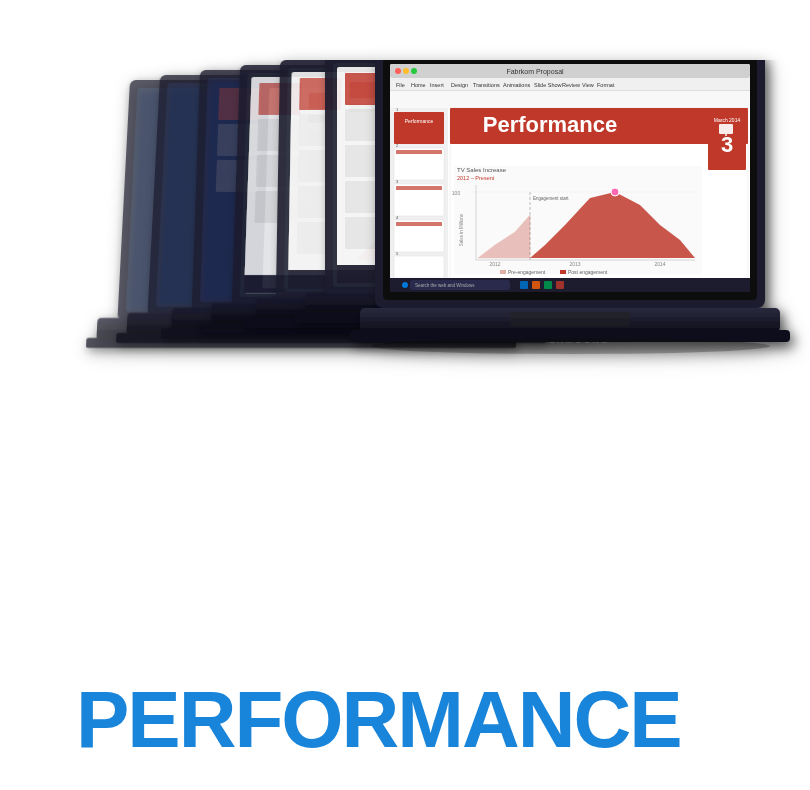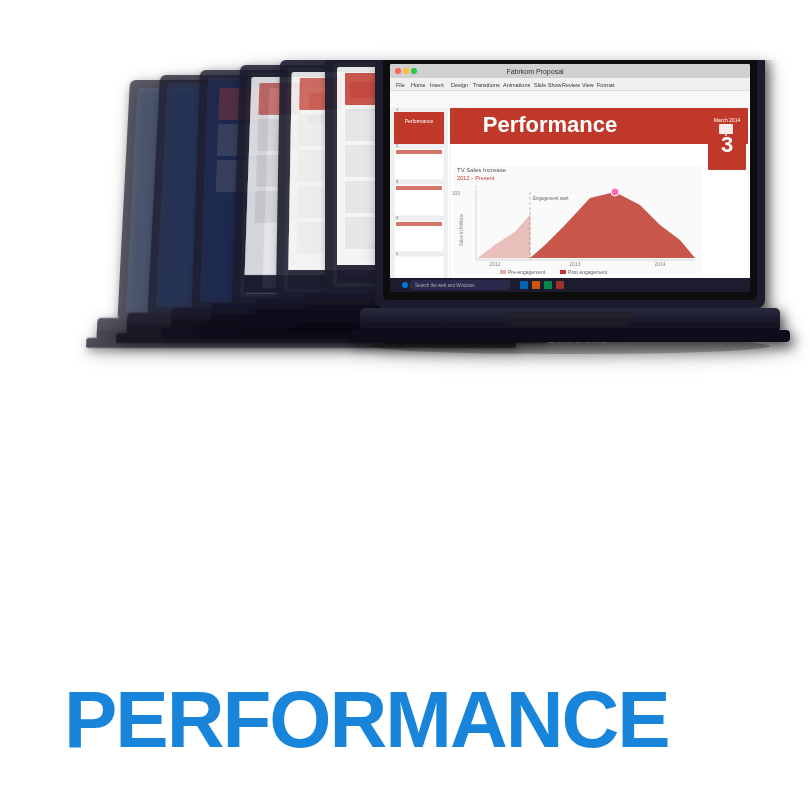--- a/index.html
+++ b/index.html
@@ -30,21 +30,21 @@
 
     
     .laptop-svg {
       filter: drop-shadow(2px 4px 8px rgba(0,0,0,0.4));
     }
 
     
     .bottom-text {
       position: absolute;
       bottom: 30px;
-      left: 64px;
+      left: 76px;
       font-size: 80px;
       font-weight: 900;
       color: #0078d7;
       letter-spacing: -2px;
       line-height: 1;
       opacity: 0.9;
     }
   </style>
 </head>
 <body>

